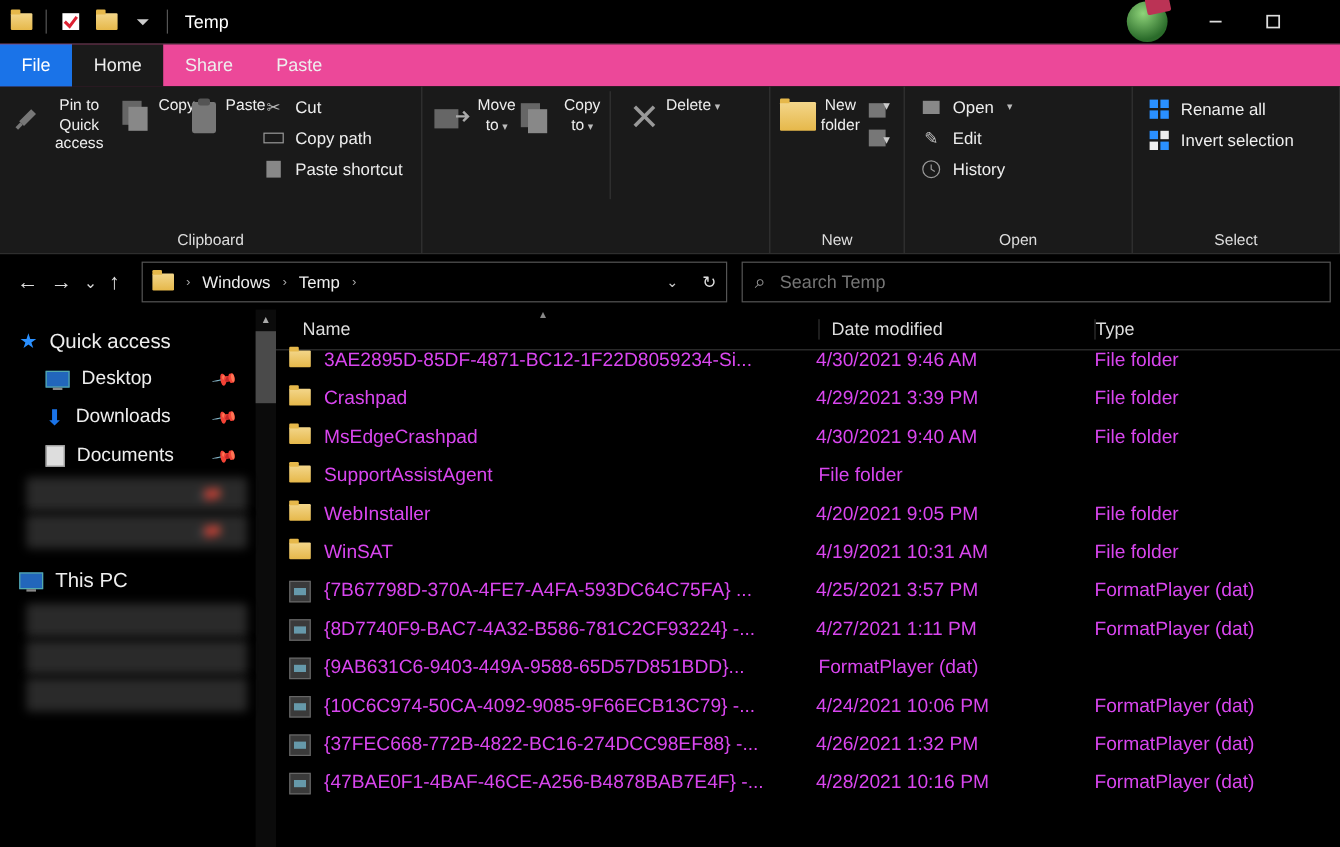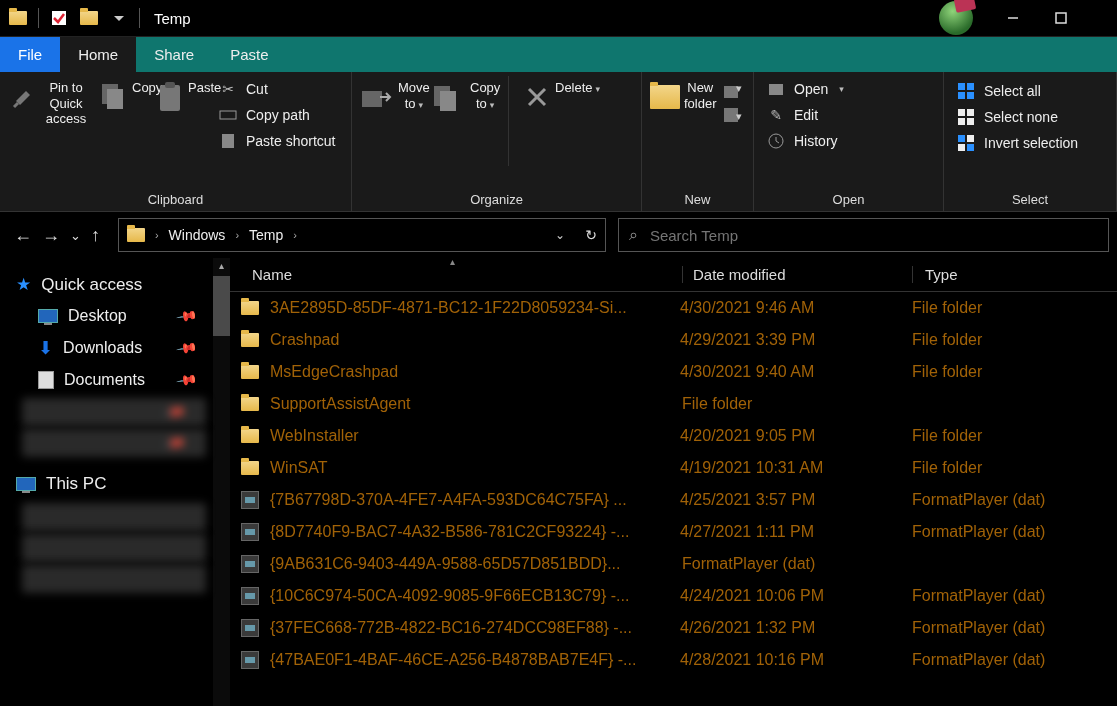--- a/index.html
+++ b/index.html
@@ -14,21 +14,21 @@
   .folder-icon { width: 18px; height: 14px; background: linear-gradient(#f3d68a,#e6b84a); border-radius: 1px; position: relative; }
   .folder-icon::before { content: ""; position: absolute; top: -3px; left: 0; width: 8px; height: 4px; background: #e6b84a; border-radius: 1px 1px 0 0; }
   .arrow-icon { width: 0; height: 0; border-left: 5px solid transparent; border-right: 5px solid transparent; border-top: 5px solid #ccc; }
   .vbar { width: 1px; height: 20px; background: #555; margin: 0 4px; }
 
   .wmin,.wmax,.wclose { width: 40px; height: 28px; display: flex; align-items: center; justify-content: center; color: #ddd; }
   .avatar { width: 34px; height: 34px; border-radius: 50%; background: radial-gradient(circle at 40% 30%, #8fd47a, #2a6b2a 70%); margin-right: 12px; position: relative; }
   .avatar::after { content:""; position:absolute; top:-4px; right:-2px; width:20px; height:14px; background:#b35; transform:rotate(-12deg); border-radius:2px; }
 
   
-  .tabs { height: 36px; background: #0f766e; display: flex; align-items: stretch; border-top: 1px solid #222; }
+  .tabs { height: 36px; background: #ec4899; display: flex; align-items: stretch; border-top: 1px solid #222; }
   .tab { padding: 0 18px; display: flex; align-items: center; font-size: 15px; color: #eee; }
   .tab.file { background: #1a73e8; color: #fff; font-weight: 400; }
   .tab.active { background: #1a1a1a; }
 
   
   .ribbon { background: #1a1a1a; height: 140px; display: flex; border-bottom: 1px solid #333; }
   .group { display: flex; flex-direction: column; border-right: 1px solid #333; padding: 4px 8px 2px 8px; }
   .group-body { display: flex; flex: 1; align-items: flex-start; gap: 10px; }
   .group-label { text-align: center; font-size: 13px; color: #ddd; padding: 4px 0 2px 0; }
   .bigbtn { width: 62px; display: flex; flex-direction: row; align-items: flex-start; justify-content: flex-start; gap: 4px; padding-top: 4px; }
@@ -58,25 +58,25 @@
   .navitem { display: flex; align-items: center; gap: 10px; padding: 6px 8px 6px 18px; font-size: 16px; color: #eee; }
   .navitem.header { font-size: 17px; padding-left: 12px; padding-top:10px; }
   .pin { margin-left: auto; color: #888; transform: rotate(35deg); font-size: 14px; margin-right: 22px; }
   .blurline { height: 28px; margin: 3px 20px 3px 18px; background: #2a2a2a; border-radius: 3px; filter: blur(4px); display:flex; align-items:center; }
   .blurline .pin { filter: none; }
 
   .listing { flex: 1; background: #000; position: relative; overflow: hidden; }
   .colhdr { height: 34px; border-bottom: 1px solid #333; display: flex; align-items: center; font-size: 15px; color: #ddd; position: relative; }
   .colhdr .c1 { width: 440px; padding-left: 22px; }
   .colhdr .c2 { width: 230px; padding-left: 10px; border-left: 1px solid #333; margin-left: 12px; }
-  .colhdr .c3 { flex:1; padding-left: 12px; border-left: 1px solid #333; }
+  .colhdr .c3 { flex:1; border-left: 1px solid #333; }
   .sortcaret { position:absolute; left:220px; top:-2px; color:#888; font-size:10px; }
 
   .rows { }
-  .row { display: flex; align-items: center; height: 32px; font-size: 16px; color: #a16207; }
+  .row { display: flex; align-items: flex-start; height: 32px; font-size: 16px; color: #d946ef; }
   .row .ic { width: 40px; display: flex; justify-content: center; }
   .row .n { width: 400px; white-space: nowrap; overflow: hidden; text-overflow: ellipsis; }
   .row .d { width: 230px; padding-left: 10px; }
   .row .t { flex: 1; padding-left: 12px; }
 
   .file-ico { width: 18px; height: 18px; background: #3a3a3a; border: 1px solid #666; position: relative; }
   .file-ico::after { content:""; position:absolute; left:3px; top:5px; width:10px; height:6px; background:#69a; }
 
   .star { color:#2a90ff; }
   .mon { width:20px; height:14px; background:#2266bb; border:1px solid #5aa; position:relative; }
@@ -217,21 +217,20 @@
       <div class="bigbtn">
         <div class="ico">
             <svg width="28" height="28">
               <line x1="6" y1="6" x2="22" y2="22" stroke="#999" stroke-width="3"></line>
               <line x1="22" y1="6" x2="6" y2="22" stroke="#999" stroke-width="3"></line>
             </svg>
           </div>
         <div class="lbl"><span>Delete</span><span class="chev">▾</span></div>
       </div>
     </div>
-    <div class="group-label">Organize</div>
   </div>
 
   <div class="group" style="width:112px">
     <div class="group-body">
       <div class="bigbtn">
         <div class="ico">
             <div class="folder-icon" style="width:30px;height:24px"></div>
           </div>
         <div class="lbl">New
 folder</div>
@@ -289,32 +288,21 @@
       <div class="stack" style="padding-top:2px">
         <div class="minirow">
             <div class="mico">
               <svg width="18" height="18">
                 <rect x="1" y="1" width="7" height="7" fill="#2a90ff"></rect>
                 <rect x="10" y="1" width="7" height="7" fill="#2a90ff"></rect>
                 <rect x="1" y="10" width="7" height="7" fill="#2a90ff"></rect>
                 <rect x="10" y="10" width="7" height="7" fill="#2a90ff"></rect>
               </svg>
             </div>
-            <span>Select all</span>
-          </div>
-        <div class="minirow">
-            <div class="mico">
-              <svg width="18" height="18">
-                <rect x="1" y="1" width="7" height="7" fill="#eee"></rect>
-                <rect x="10" y="1" width="7" height="7" fill="#eee"></rect>
-                <rect x="1" y="10" width="7" height="7" fill="#eee"></rect>
-                <rect x="10" y="10" width="7" height="7" fill="#eee"></rect>
-              </svg>
-            </div>
-            <span>Select none</span>
+            <span>Rename all</span>
           </div>
         <div class="minirow">
             <div class="mico">
               <svg width="18" height="18">
                 <rect x="1" y="1" width="7" height="7" fill="#2a90ff"></rect>
                 <rect x="10" y="1" width="7" height="7" fill="#eee"></rect>
                 <rect x="1" y="10" width="7" height="7" fill="#eee"></rect>
                 <rect x="10" y="10" width="7" height="7" fill="#2a90ff"></rect>
               </svg>
             </div>

